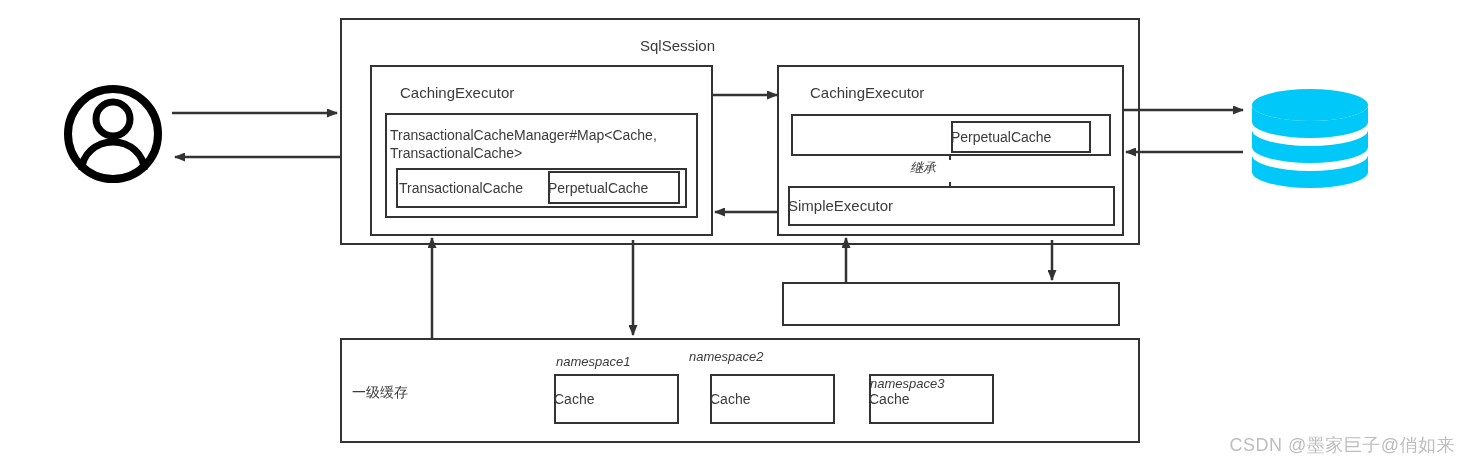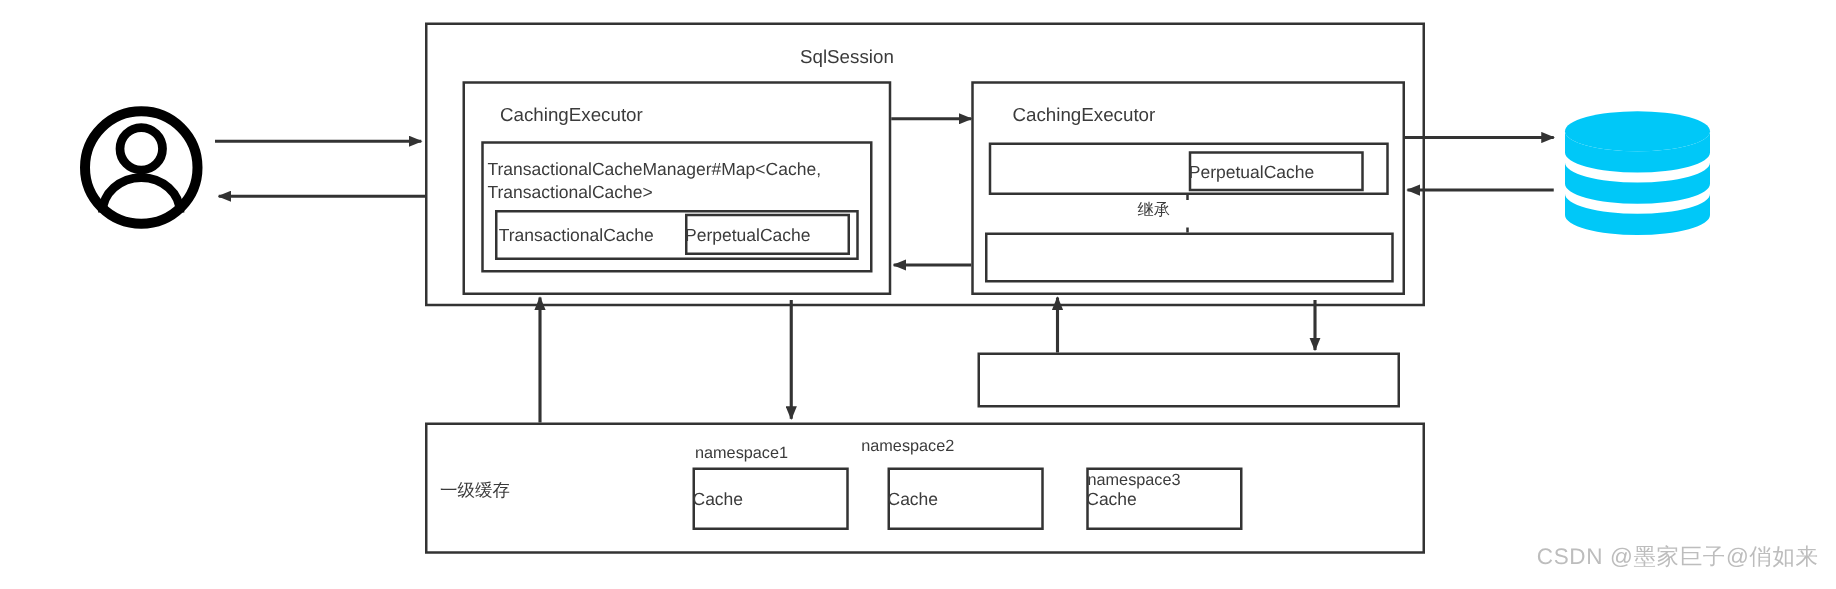--- a/index.html
+++ b/index.html
@@ -28,21 +28,21 @@
     position: absolute;
     box-sizing: border-box;
     color: #3b3b3b;
     text-align: left;
     line-height: 1.25;
     white-space: pre-line;
     pointer-events: none;
   }
   .t15 { font-size: 15px; }
   .t14 { font-size: 14px; }
-  .t13 { font-size: 13px; }
+  .t13 { font-size: 13px; font-style: italic; }
   #svg-layer {
     position: absolute;
     left: 0; top: 0;
     width: 1469px;
     height: 471px;
   }
   .wm {
     position: absolute;
     right: 14px;
     bottom: 14px;
@@ -116,20 +116,21 @@
   <div class="lbl t15" style="left:810px; top:84px; width:283px;">CachingExecutor</div>
 
   <div class="box" style="left:791px; top:114px; width:320px; height:42px;"></div>
 
   <div class="box" style="left:951px; top:121px; width:140px; height:32px;"></div>
   <div class="lbl t14" style="left:951px; top:129px; width:140px;">PerpetualCache</div>
 
   <div class="lbl t13" style="left:910px; top:160px; width:80px; background:#ffffff;">继承</div>
 
   <div class="box" style="left:788px; top:186px; width:327px; height:40px;"></div>
+  <div class="lbl t15" style="left:788px; top:197px; width:327px;">SimpleExecutor</div>
 
   <div class="box" style="left:782px; top:282px; width:338px; height:44px;"></div>
 
   <div class="box" style="left:340px; top:338px; width:800px; height:105px;"></div>
   <div class="lbl t14" style="left:352px; top:384px; width:120px;">一级缓存</div>
 
   <div class="lbl t13" style="left:556px; top:354px; width:120px;">namespace1</div>
   <div class="box" style="left:554px; top:374px; width:125px; height:50px;"></div>
   <div class="lbl t14" style="left:554px; top:391px; width:125px;">Cache</div>
 

